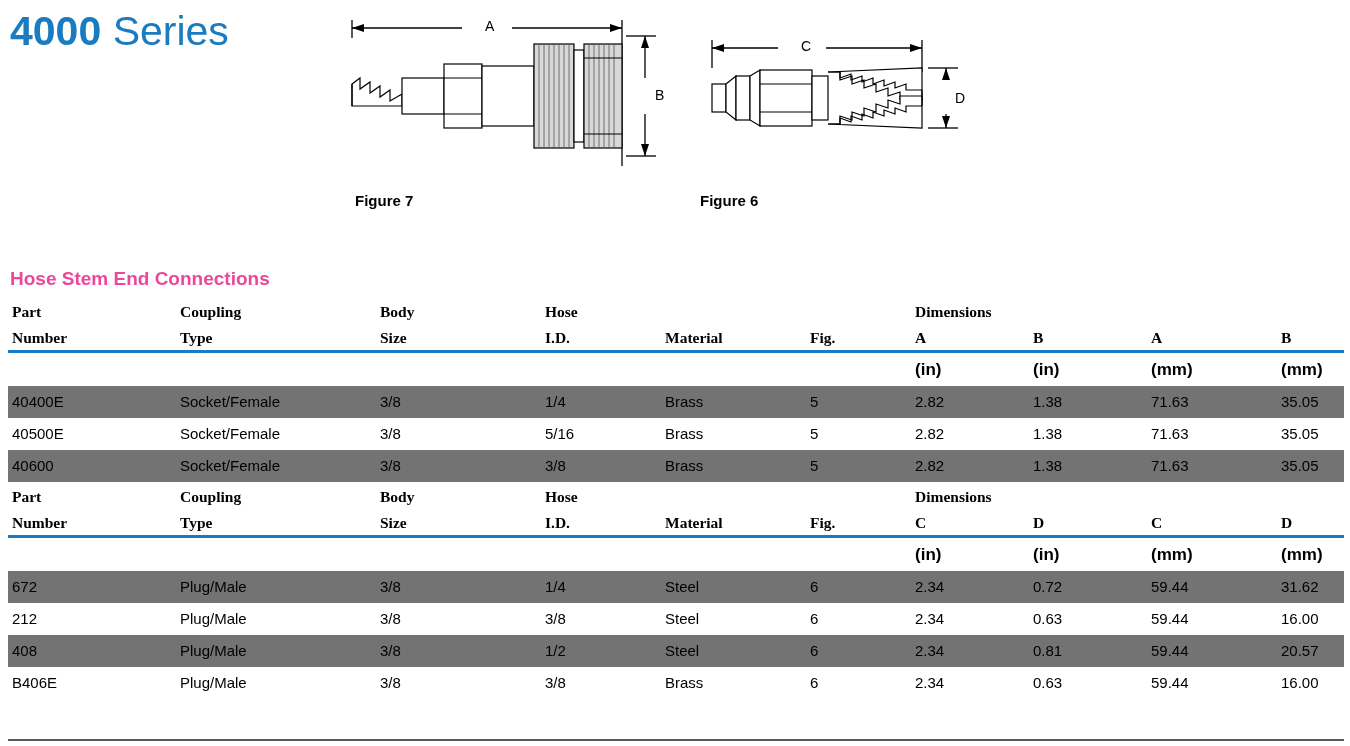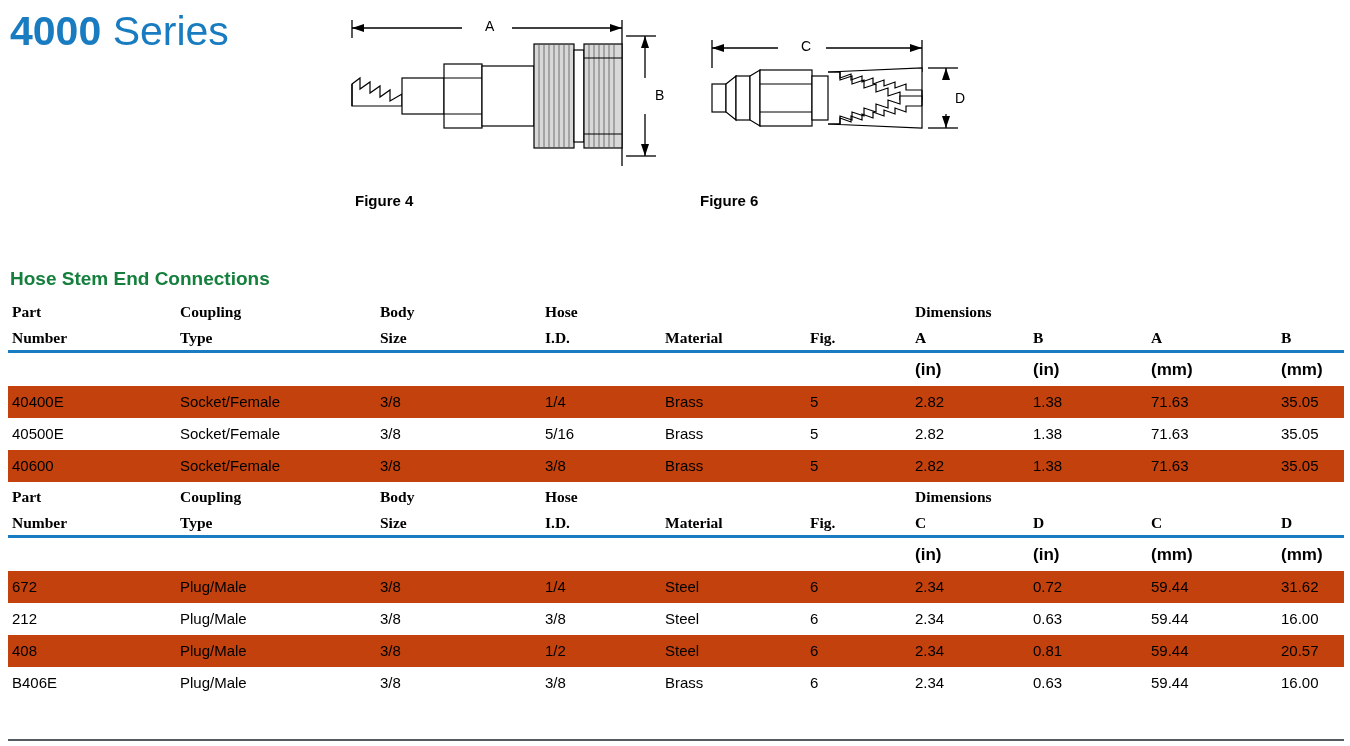--- a/index.html
+++ b/index.html
@@ -65,21 +65,21 @@
 
   svg { display: block; }
 
   
   .section-heading {
     position: absolute;
     left: 10px;
     top: 268px;
     font-size: 19px;
     font-weight: bold;
-    color: #15803d;
+    color: #ec4899;
   }
 
   
   .table-wrap {
     position: absolute;
     left: 8px;
     top: 297px;
     width: 1336px;
   }
   table.spec {
@@ -129,21 +129,21 @@
     font-size: 17px;
     height: 32px;
     line-height: 32px;
   }
   tr.data-row td {
     height: 32px;
     line-height: 32px;
     font-size: 15px;
   }
   tr.data-row.alt td {
-    background: #c2410c;
+    background: #737373;
     margin-top: 21px;
   }
   tr.data-row td:first-child,
   tr.units-row td:first-child,
   tr.head-row td:first-child { padding-left: 4px; }
 
   .bottom-rule {
     position: absolute;
     left: 8px;
     width: 1336px;
@@ -208,21 +208,21 @@
         <line x1="269" y1="38" x2="269" y2="142"></line>
         <line x1="274" y1="38" x2="274" y2="142"></line>
         <line x1="279" y1="38" x2="279" y2="142"></line>
         <line x1="284" y1="38" x2="284" y2="142"></line>
       </g>
       <line x1="254" y1="52" x2="292" y2="52" stroke="#000" stroke-width="1"></line>
       <line x1="254" y1="128" x2="292" y2="128" stroke="#000" stroke-width="1"></line>
     </svg>
     <span class="dim-letter" style="left:152px; top:12px;">A</span>
     <span class="dim-letter" style="left:322px; top:81px;">B</span>
-    <div class="fig-caption">Figure 4</div>
+    <div class="fig-caption">Figure 7</div>
   </div>
 
   <div class="figure-block fig6">
     <svg width="290" height="185" viewBox="0 0 290 185">
 
       <line x1="22" y1="42" x2="88" y2="42" stroke="#000" stroke-width="1.3"></line>
       <line x1="136" y1="42" x2="232" y2="42" stroke="#000" stroke-width="1.3"></line>
       <polygon points="22,42 34,38 34,46" fill="#000"></polygon>
       <polygon points="232,42 220,38 220,46" fill="#000"></polygon>
       <line x1="22" y1="34" x2="22" y2="62" stroke="#000" stroke-width="1.3"></line>

